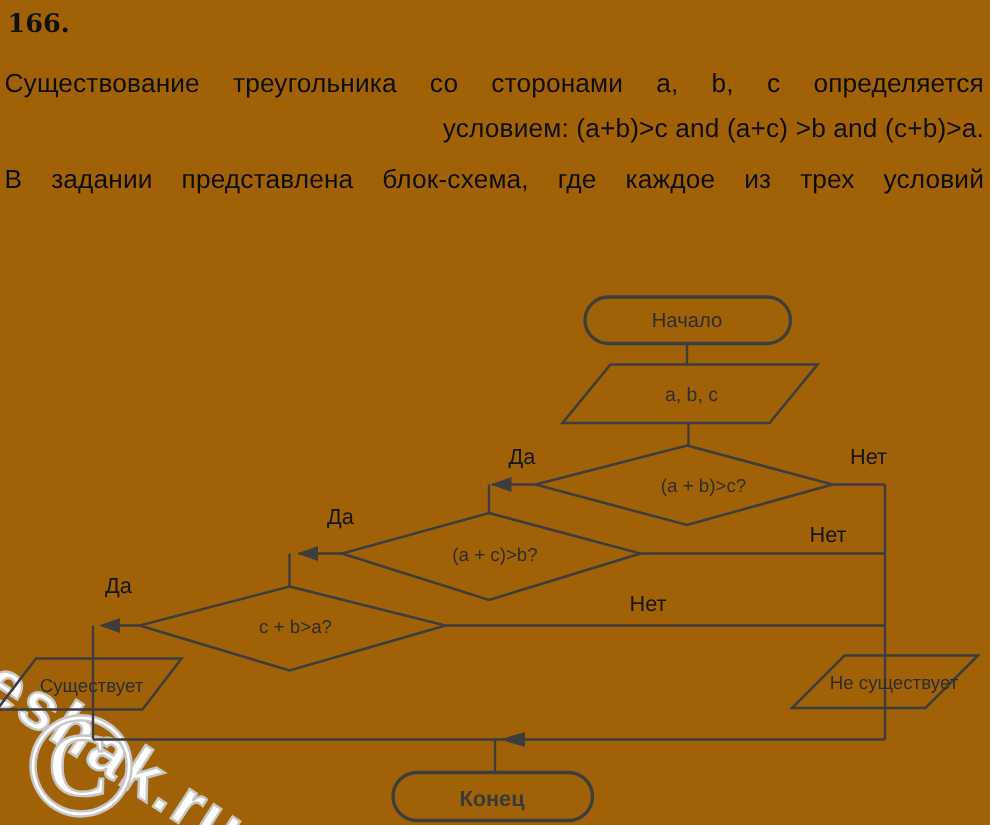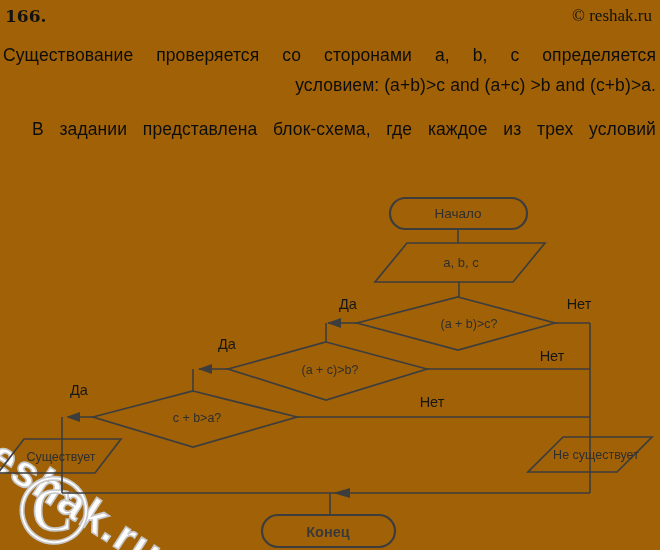--- a/index.html
+++ b/index.html
@@ -26,21 +26,21 @@
   }
   
   .para{
     position:absolute;left:3px;right:4px;
     z-index:3;
     font-size:17.5px;line-height:30px;letter-spacing:0.1px;color:#0d0d0d;
   }
   .para .jline{text-align:justify;text-align-last:justify;}
   .para .lline{text-align:right;}
   #para1{top:40px;}
-  #para2{top:114px;margin-left:29px;}
+  #para2{top:104px;}
   
   #flow{
     position:absolute;left:0;top:0;width:660px;height:550px;
     z-index:2;
   }
   .shape{fill:none;stroke:#3d3d3d;stroke-width:1.7;}
   .term{fill:none;stroke:#3d3d3d;stroke-width:2.2;}
   .fline{stroke:#3d3d3d;stroke-width:1.6;fill:none;}
   .ah{fill:#3d3d3d;stroke:none;}
   .ntext{
@@ -77,24 +77,23 @@
     font-family:"Liberation Serif",serif;
     font-size:100px;font-weight:400;
   }
 </style>
 </head>
 <body>
 
 <div id="stage">
 
   <div class="page-number">166.</div>
-  <div class="copyright">© reshak.ru</div>
 
   <div class="para" id="para1">
-    <div class="jline">Существование проверяется со сторонами a, b, c определяется</div>
+    <div class="jline">Существование треугольника со сторонами a, b, c определяется</div>
     <div class="lline">условием: (a+b)&gt;c and (a+c) &gt;b and (c+b)&gt;a.</div>
   </div>
   <div class="para" id="para2">
     <div class="jline">В задании представлена блок-схема, где каждое из трех условий</div>
   </div>
 
   <div class="wm" id="wm-text">reshak.ru</div>
   <div class="wm" id="wm-copy">©</div>
 
   <svg id="flow" viewBox="0 0 660 550">

